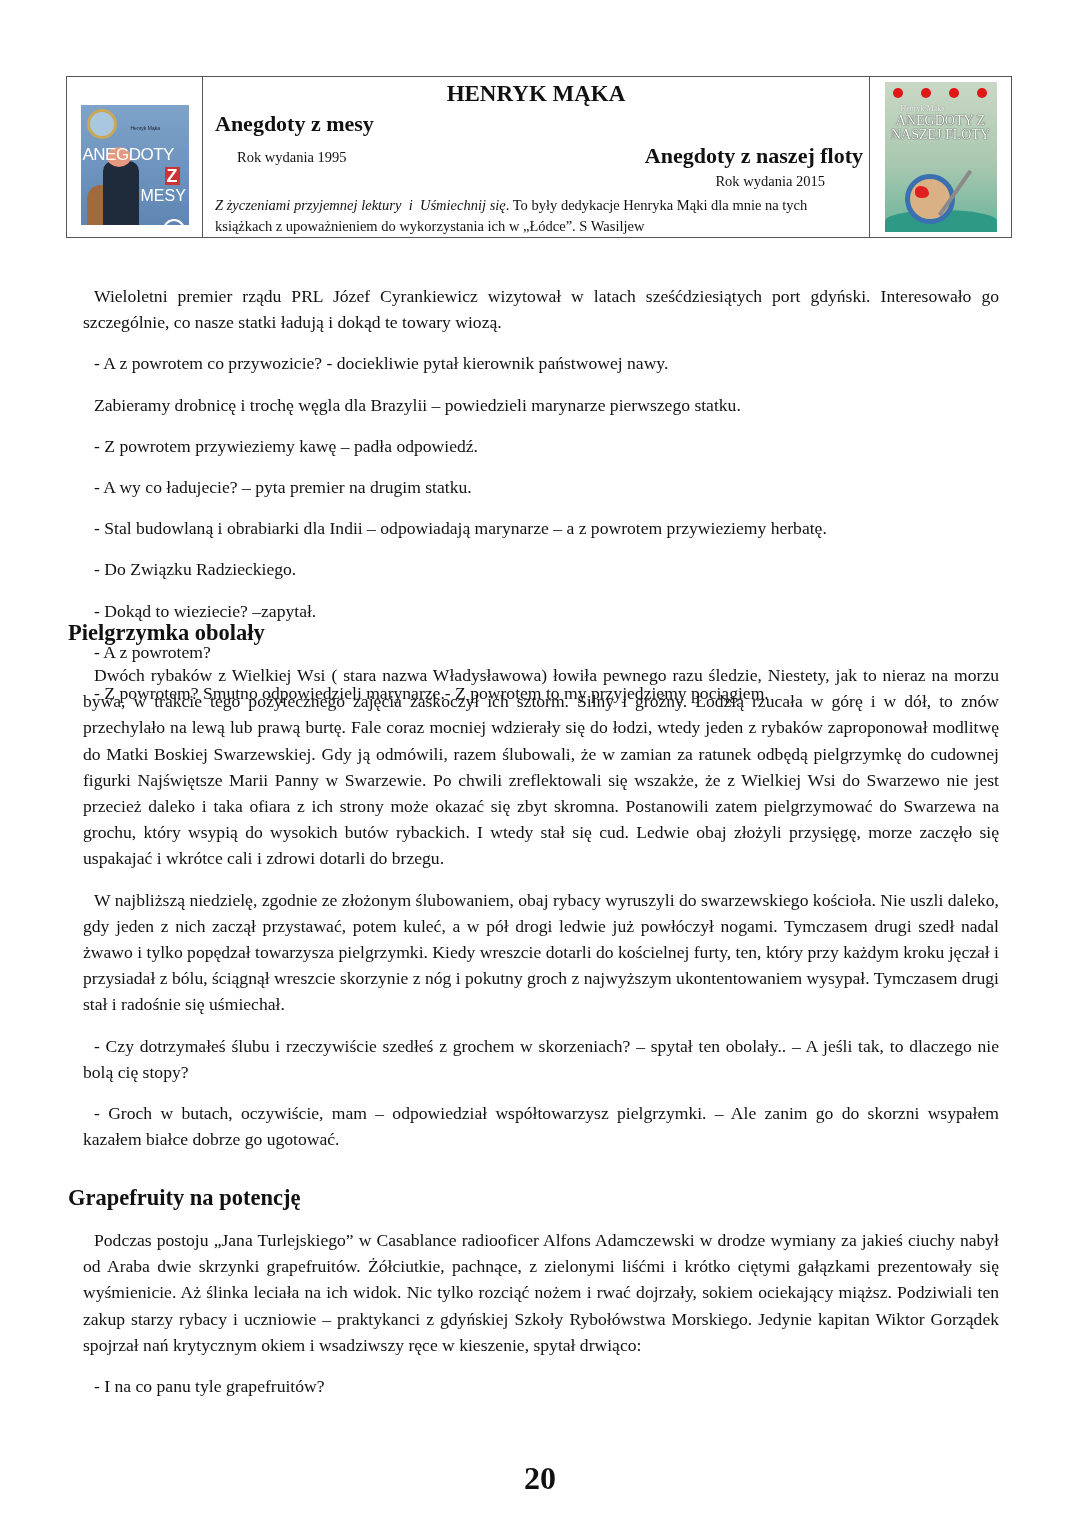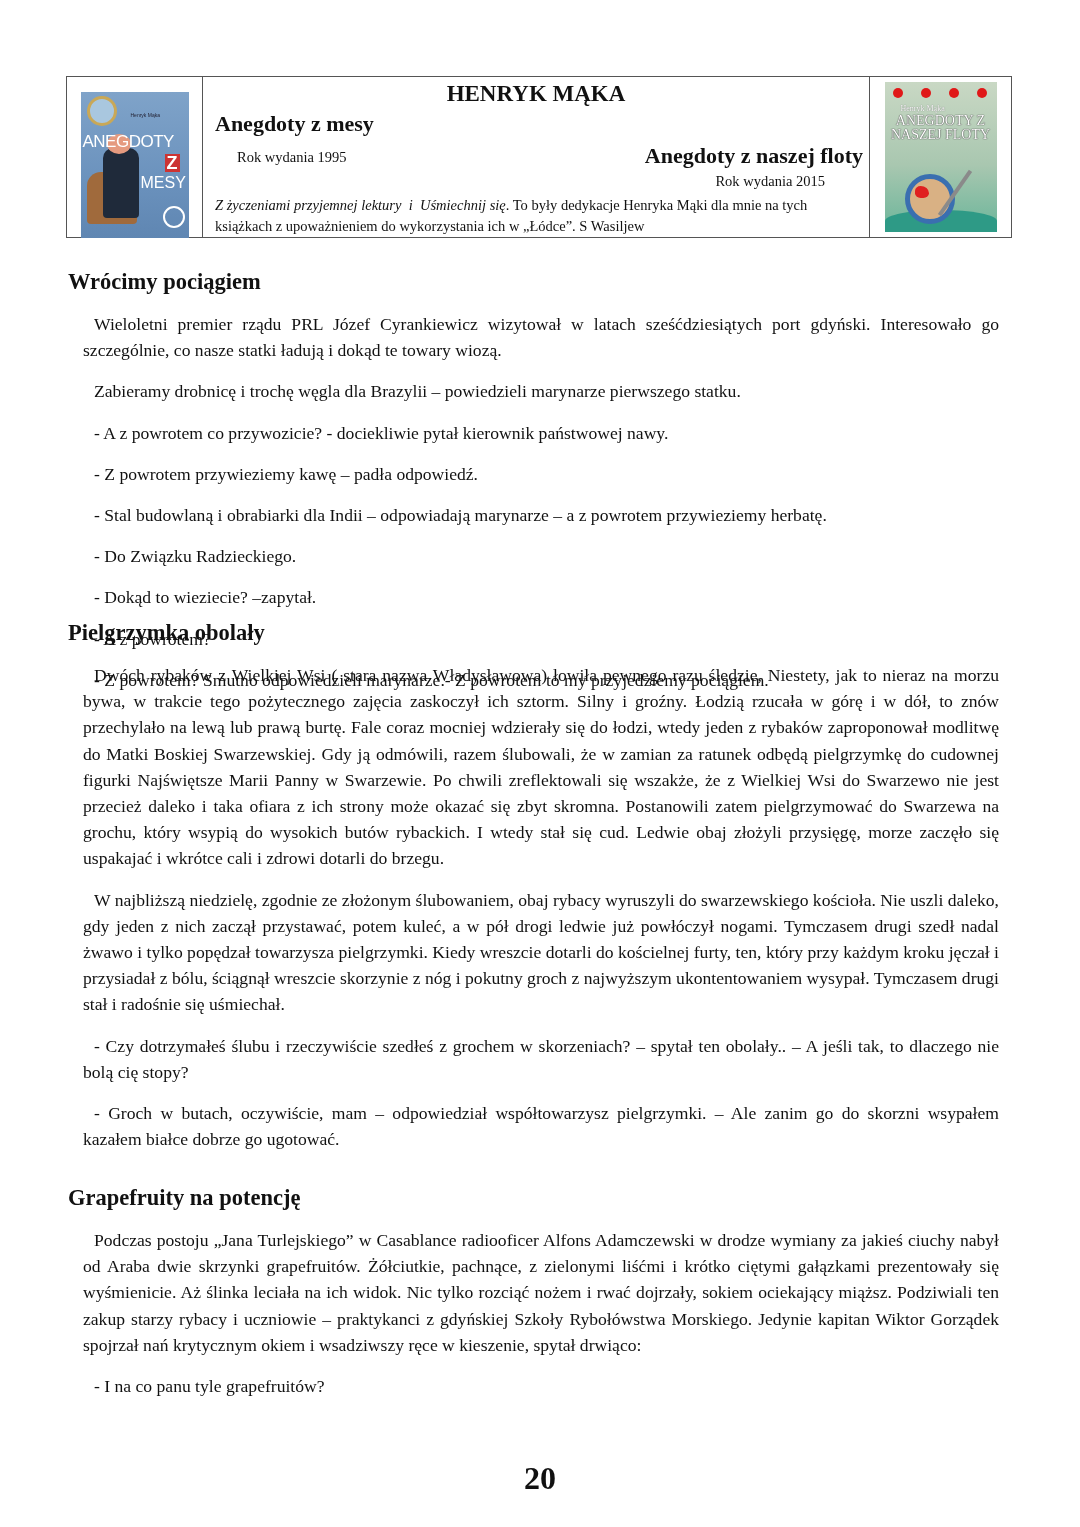--- a/index.html
+++ b/index.html
@@ -18,21 +18,21 @@
       width: 136px; border-right: 1.5px solid #555; box-sizing: border-box;
       display: flex; align-items: center; justify-content: center;
     }
     .cover-cell-right {
       width: 142px; border-left: 1.5px solid #555; box-sizing: border-box;
       display: flex; align-items: center; justify-content: center;
     }
     .center-cell { flex: 1; position: relative; }
 
     .cover1 {
-      width: 108px; height: 146px; background: linear-gradient(180deg,#7fa3c9 0%,#6b92bd 60%,#5f86b2 100%);
+      width: 108px; height: 120px; background: linear-gradient(180deg,#7fa3c9 0%,#6b92bd 60%,#5f86b2 100%);
       position: relative; overflow: hidden; margin-top: 16px;
     }
     .cover1 .porthole { position: absolute; left: 6px; top: 4px; width: 30px; height: 30px; border-radius: 50%;
       border: 3px solid #c9a857; background: #a9c7df; box-sizing: border-box; }
     .cover1 .author { position: absolute; left: 50px; top: 20px; font-family: "Liberation Sans", sans-serif; font-size: 5px; color: #223; }
     .cover1 .t1 { position: absolute; left: 2px; top: 40px; font-family: "Liberation Sans", sans-serif; font-size: 17px; color: #fff; letter-spacing: -0.5px; }
     .cover1 .t2 { position: absolute; left: 84px; top: 62px; font-family: "Liberation Sans", sans-serif; font-weight: bold; font-size: 18px; color: #fff; background: #c33; padding: 0 2px; line-height: 18px; }
     .cover1 .t3 { position: absolute; left: 60px; top: 82px; font-family: "Liberation Sans", sans-serif; font-size: 16px; color: #fff; }
     .cover1 .chair { position: absolute; left: 6px; top: 80px; width: 50px; height: 52px; background: #a06a3c; border-radius: 14px 14px 4px 4px; }
     .cover1 .man { position: absolute; left: 22px; top: 56px; width: 36px; height: 70px; background: #1f2a3a; border-radius: 10px 10px 4px 4px; }
@@ -108,25 +108,25 @@
         <div class="title">ANEGDOTY Z NASZEJ FLOTY</div>
         <div class="wave"></div>
         <div class="ring"></div>
         <div class="beak"></div>
         <div class="anchor"></div>
       </div>
     </div>
   </div>
 
   <div class="article" style="top:268px">
-    <h2>Wrócimy pociągiem</h2>
     <p class="indent">Wieloletni premier rządu PRL Józef Cyrankiewicz wizytował w latach sześćdziesiątych port gdyński. Interesowało go szczególnie, co nasze statki ładują i dokąd te towary wiozą.</p>
+    <p class="dlg">- A z powrotem co przywozicie? - dociekliwie pytał kierownik państwowej nawy.</p>
     <p class="dlg">Zabieramy drobnicę i trochę węgla dla Brazylii – powiedzieli marynarze pierwszego statku.</p>
-    <p class="dlg">- A z powrotem co przywozicie? - dociekliwie pytał kierownik państwowej nawy.</p>
     <p class="dlg">- Z powrotem przywieziemy kawę – padła odpowiedź.</p>
+    <p class="dlg">- A wy co ładujecie? – pyta premier na drugim statku.</p>
     <p class="dlg">- Stal budowlaną i obrabiarki dla Indii – odpowiadają marynarze – a z powrotem przywieziemy herbatę.</p>
     <p class="dlg">- Do Związku Radzieckiego.</p>
     <p class="dlg">- Dokąd to wieziecie? –zapytał.</p>
     <p class="dlg">- A z powrotem?</p>
     <p class="dlg">- Z powrotem? Smutno odpowiedzieli marynarze.- Z powrotem to my przyjedziemy pociągiem.</p>
   </div>
 
   <div class="article" style="top:619px">
     <h2>Pielgrzymka obolały</h2>
     <p class="indent">Dwóch rybaków z Wielkiej Wsi ( stara nazwa Władysławowa) łowiła pewnego razu śledzie, Niestety, jak to nieraz na morzu bywa, w trakcie tego pożytecznego zajęcia zaskoczył ich sztorm. Silny i groźny. Łodzią rzucała w górę i w dół, to znów przechylało na lewą lub prawą burtę. Fale coraz mocniej wdzierały się do łodzi, wtedy jeden z rybaków zaproponował modlitwę do Matki Boskiej Swarzewskiej. Gdy ją odmówili, razem ślubowali, że w zamian za ratunek odbędą pielgrzymkę do cudownej figurki Najświętsze Marii Panny w Swarzewie. Po chwili zreflektowali się wszakże, że z Wielkiej Wsi do Swarzewo nie jest przecież daleko i taka ofiara z ich strony może okazać się zbyt skromna. Postanowili zatem pielgrzymować do Swarzewa na grochu, który wsypią do wysokich butów rybackich. I wtedy stał się cud. Ledwie obaj złożyli przysięgę, morze zaczęło się uspakajać i wkrótce cali i zdrowi dotarli do brzegu.</p>

